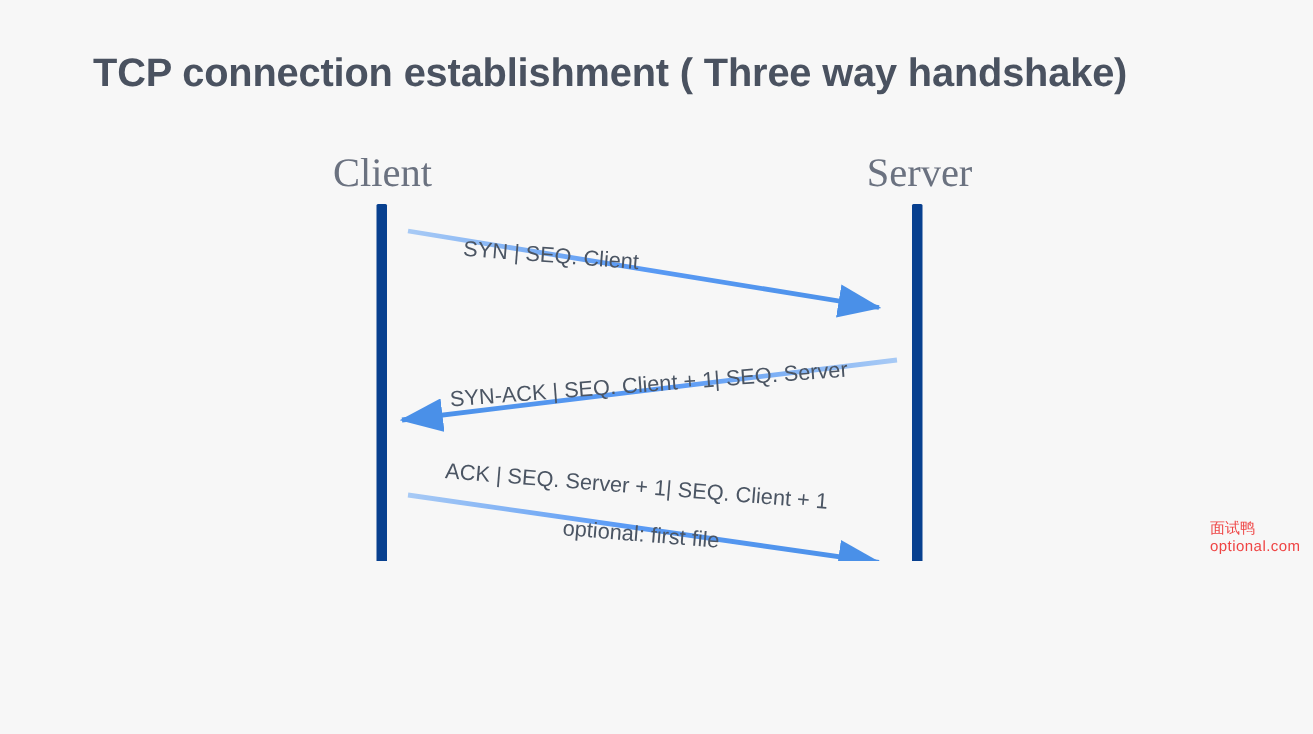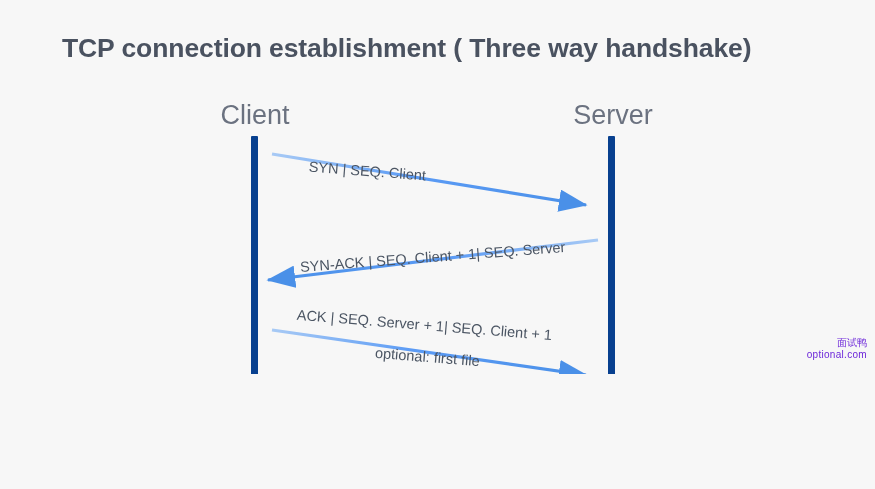--- a/index.html
+++ b/index.html
@@ -34,20 +34,21 @@
   }
 
   
   .actor-label {
     position: absolute;
     font-size: 27px;
     font-weight: normal;
     color: #6b7280;
     white-space: nowrap;
     transform: translateX(-50%);
+    font-family: Liberation Serif, serif;
   }
   #client-label { left: 255px; top: 100px; }
   #server-label { left: 613px; top: 100px; text-align: right; }
 
   
   .lifeline {
     position: absolute;
     top: 136px;
     width: 7px;
     height: 268px;
@@ -113,24 +114,23 @@
     top: 450px;
     font-size: 14.5px;
     color: #4b5563;
     white-space: nowrap;
   }
 
   
   #watermark {
     position: absolute;
     right: 8px;
-    bottom: 14px;
-    text-align: right;
+    bottom: 4px;
     line-height: 1.15;
-    color: #6d28d9;
+    color: #ef4444;
     user-select: none;
   }
   #watermark-cn { font-size: 10px; }
   #watermark-url { font-size: 10px; letter-spacing: 0.3px; }
 </style>
 </head>
 <body>
 
 <div id="slide">
 

